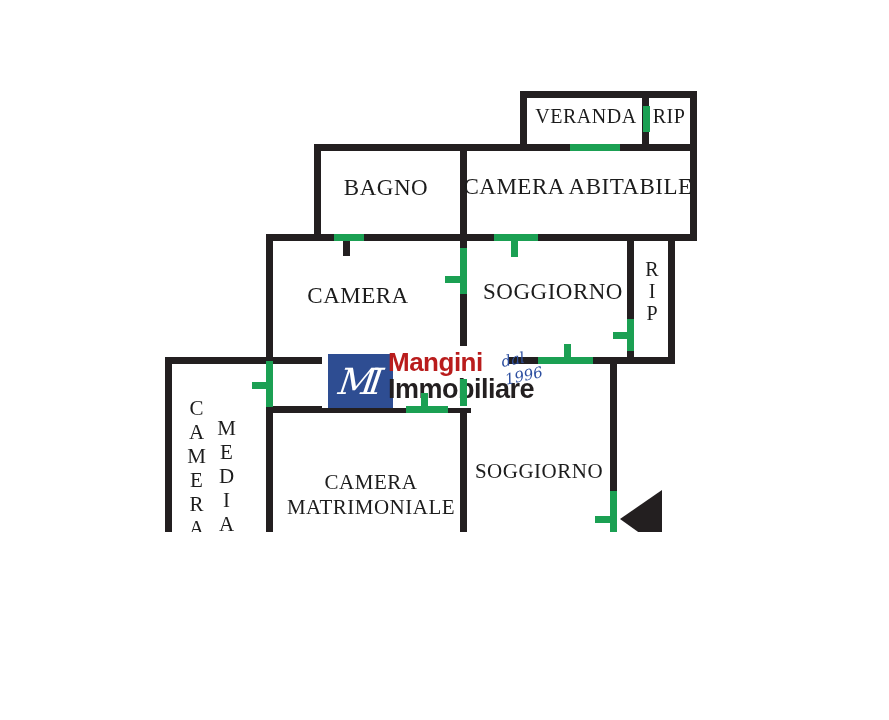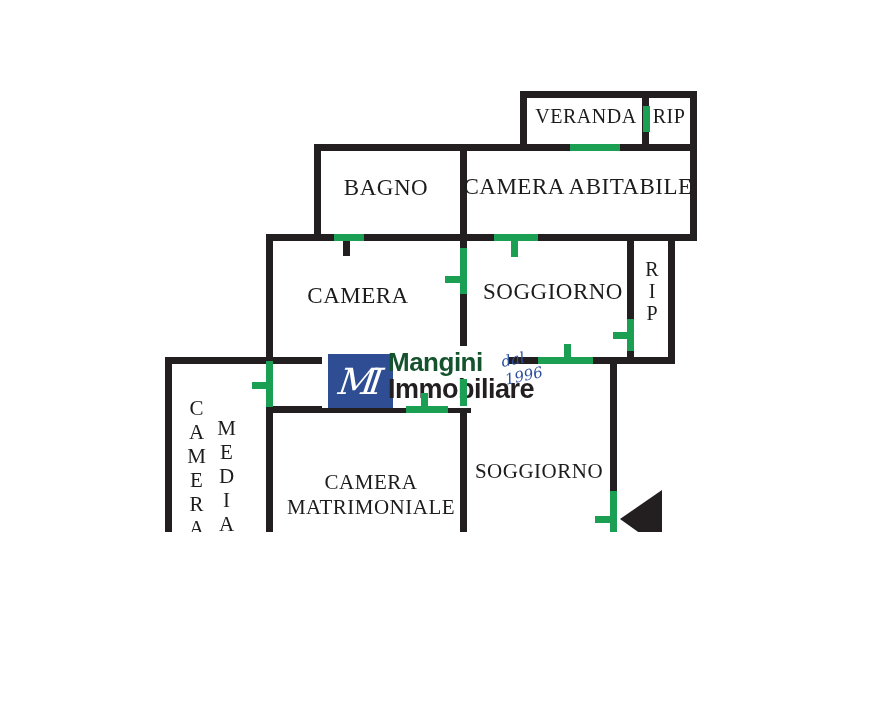--- a/index.html
+++ b/index.html
@@ -123,19 +123,19 @@
       <div class="room-label" style="left: 371px; top: 479px; font-size: 21px; color: rgb(28, 28, 28);">CAMERA
 MATRIMONIALE</div>
       <div class="room-label" style="left: 539px; top: 455px; font-size: 21px; color: rgb(28, 28, 28);">SOGGIORNO</div>
     </div>
 
   <div class="logo">
     <div class="logo-bg"></div>
     <div class="logo-box" id="logo-box" style="background: rgb(46, 77, 146);">
       <span class="logo-monogram">MI</span>
     </div>
-    <div class="logo-line logo-line1" style="color: #14532d;">Mangini</div>
+    <div class="logo-line logo-line1" style="color: #b91c1c;">Mangini</div>
     <div class="logo-line logo-line2" style="color: rgb(35, 31, 32);">Immobiliare</div>
     <div class="logo-tagline" id="logo-tagline" style="color: rgb(45, 79, 160);">dal 1996</div>
   </div>
 
   <div class="entry-arrow" id="entry-arrow" style="left: 620px; top: 474px; border-top: 29px solid transparent; border-bottom: 30px solid transparent; border-right: 42px solid rgb(35, 31, 32);"></div>
 </div>
 
 </body></html>

